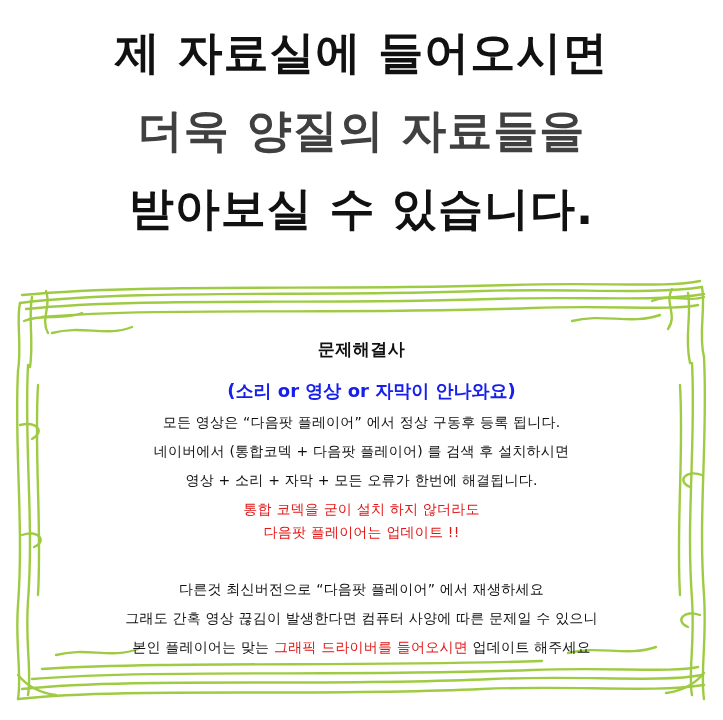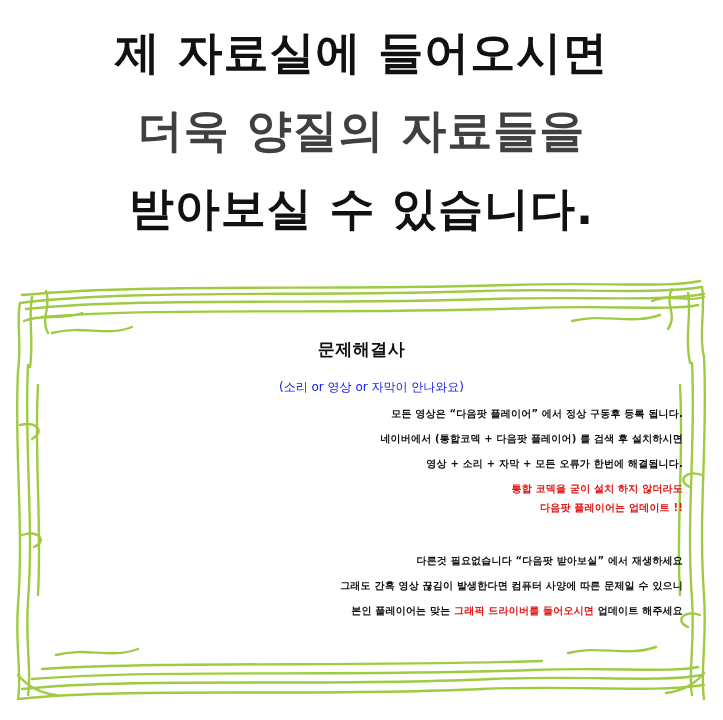--- a/index.html
+++ b/index.html
@@ -65,33 +65,32 @@
     font-family: "DejaVu Sans", sans-serif;
   }
   .c-title {
     font-size: 17px;
     font-weight: 700;
     color: #111111;
     margin: 38px 0 0 0;
     letter-spacing: 0.5px;
   }
   .c-sub {
-    font-size: 12px;
-    font-weight: 400;
+    font-size: 18px;
+    font-weight: 700;
     color: #1720ea;
     margin: 18px 0 0 0;
     padding-left: 20px;
   }
   .c-line {
-    font-size: 10px;
-    font-weight: 700;
+    font-size: 14px;
+    font-weight: 400;
     color: #111111;
     margin: 11px 0 0 0;
     letter-spacing: 0.2px;
-    text-align: right;
   }
   .c-line.red {
     color: #e21414;
   }
   .c-line.red.tight {
     margin-top: 5px;
   }
   .c-gap {
     height: 28px;
   }
@@ -162,18 +161,18 @@
 
     <div class="c-sub">(소리 or 영상 or 자막이 안나와요)</div>
     <div class="c-line">모든 영상은 “다음팟 플레이어” 에서 정상 구동후 등록 됩니다.</div>
     <div class="c-line">네이버에서 (통합코덱 + 다음팟 플레이어) 를 검색 후 설치하시면</div>
     <div class="c-line">영상 + 소리 + 자막 + 모든 오류가 한번에 해결됩니다.</div>
     <div class="c-line red">통합 코덱을 굳이 설치 하지 않더라도</div>
     <div class="c-line red tight">다음팟 플레이어는 업데이트 !!</div>
 
     <div class="c-gap"></div>
 
-    <div class="c-line">다른것 필요없습니다  “다음팟 받아보실” 에서 재생하세요</div>
+    <div class="c-line">다른것 최신버전으로  “다음팟 플레이어” 에서 재생하세요</div>
     <div class="c-line">그래도 간혹 영상 끊김이 발생한다면 컴퓨터 사양에 따른 문제일 수 있으니</div>
     <div class="c-line"><span>본인 플레이어는 맞는 </span><span class="inline-red">그래픽 드라이버를 들어오시면</span><span> 업데이트 해주세요</span></div>
   </div>
 
 </div>
 
 </body></html>

